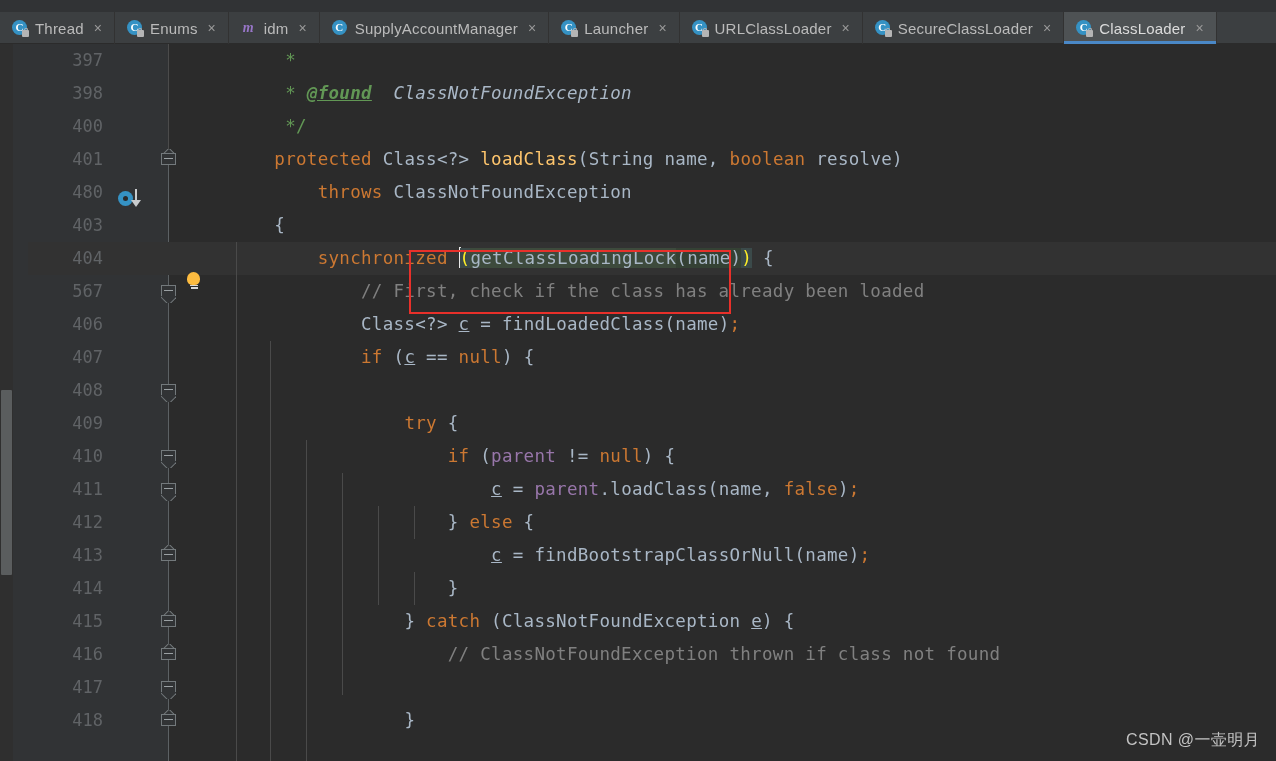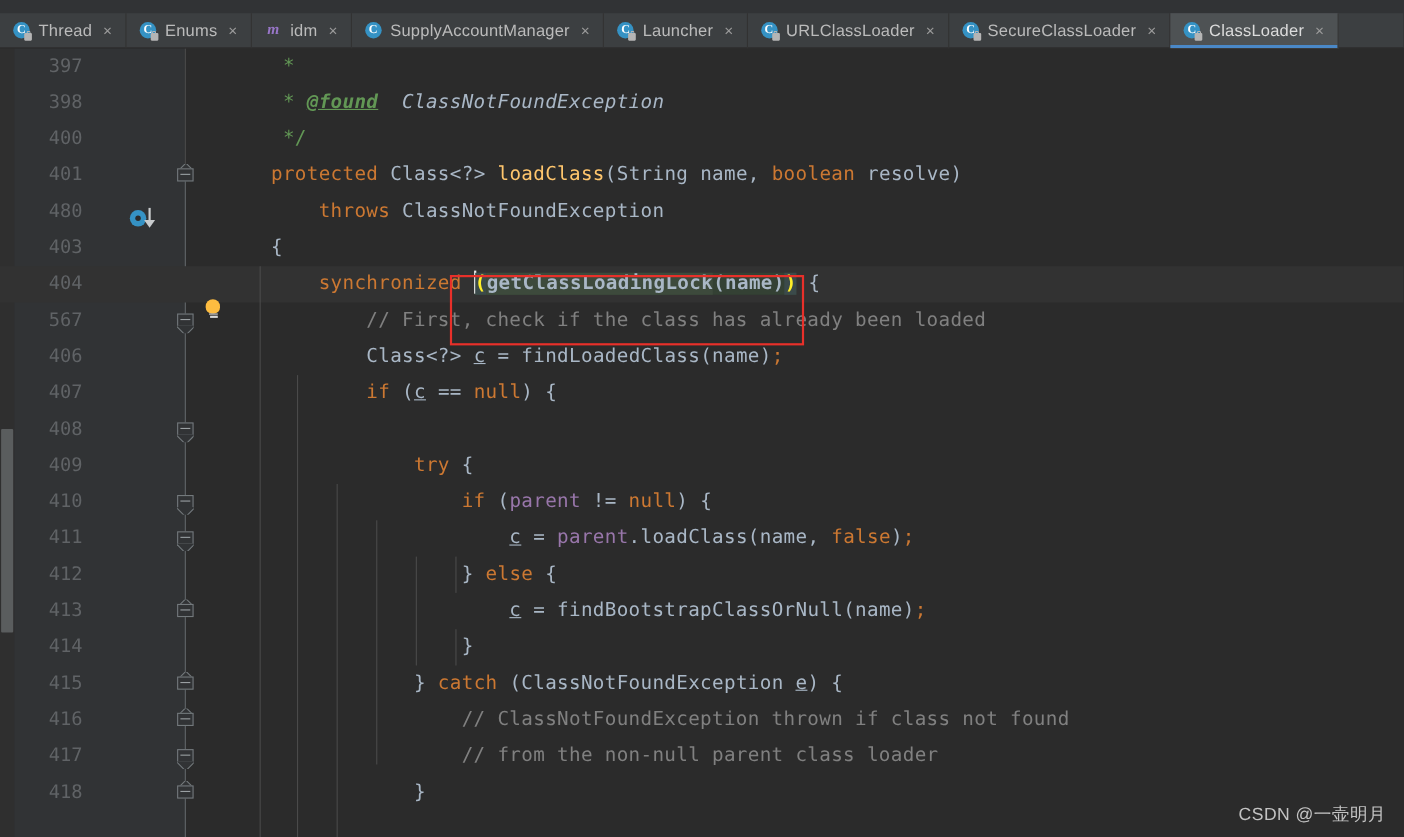--- a/index.html
+++ b/index.html
@@ -84,20 +84,21 @@
     position:absolute;left:13px;top:0;width:155px;height:717px;
     background:#313335;
   }
   .gutter-edge{position:absolute;left:168px;top:0;width:1px;height:717px;background:#4b4b4b;}
 
   .lines{position:absolute;left:0;top:0;width:1276px;}
 
   .row{
     position:relative;height:33px;line-height:33px;
     white-space:pre;
+    margin-left:28px;
   }
   .row.caret{background:#323232;}
   .row .num{
     position:absolute;left:13px;width:62px;text-align:right;
     color:#606366;font-size:17px;
     font-family:"DejaVu Sans Mono","Liberation Mono",monospace;
   }
   .row .code{
     position:absolute;left:203px;font-size:17.5px;color:#a9b7c6;
     font-family:"DejaVu Sans Mono","Liberation Mono",monospace;
@@ -177,21 +178,21 @@
   .lvar{color:#a9b7c6;text-decoration:underline;}
   .plain{color:#a9b7c6;}
   .semi{color:#cc7832;}
 
   
   .redbox{
     position:absolute;left:409px;top:250px;width:322px;height:64px;
     border:2px solid #e8302a;box-sizing:border-box;
     pointer-events:none;z-index:5;
   }
-  .selbg{background:#344134;font-weight:bold;}
+  .selbg{background:#344134;}
   .identbg{background:#3d4a3c;}
   .brace{color:#ffef28;background:#3b4a4a;}
   .caretbar{
     display:inline-block;width:2px;height:21px;background:#e8e8e8;
     vertical-align:-4px;margin:0 -1px 0 0;
   }
 
   .watermark{
     position:absolute;right:16px;bottom:10px;
     font-family:"Liberation Sans","DejaVu Sans",sans-serif;
@@ -349,21 +350,21 @@
         <div class="row"><span class="num">407</span><span class="code">            <span class="kw">if</span>&nbsp;<span class="plain">(</span><span class="lvar">c</span>&nbsp;<span class="plain">=</span><span class="plain">=</span>&nbsp;<span class="kw">null</span><span class="plain">)</span>&nbsp;<span class="plain">{</span></span></div>
         <div class="row"><span class="num">408</span></div>
         <div class="row"><span class="num">409</span><span class="code">                <span class="kw">try</span>&nbsp;<span class="plain">{</span></span></div>
         <div class="row"><span class="num">410</span><span class="code">                    <span class="kw">if</span>&nbsp;<span class="plain">(</span><span class="field">parent</span>&nbsp;<span class="plain">!</span><span class="plain">=</span>&nbsp;<span class="kw">null</span><span class="plain">)</span>&nbsp;<span class="plain">{</span></span></div>
         <div class="row"><span class="num">411</span><span class="code">                        <span class="lvar">c</span>&nbsp;<span class="plain">=</span>&nbsp;<span class="field">parent</span><span class="plain">.</span><span class="plain">loadClass</span><span class="plain">(</span><span class="plain">name</span><span class="plain">,</span>&nbsp;<span class="kw">false</span><span class="plain">)</span><span class="semi">;</span></span></div>
         <div class="row"><span class="num">412</span><span class="code">                    <span class="plain">}</span>&nbsp;<span class="kw">else</span>&nbsp;<span class="plain">{</span></span></div>
         <div class="row"><span class="num">413</span><span class="code">                        <span class="lvar">c</span>&nbsp;<span class="plain">=</span>&nbsp;<span class="plain">findBootstrapClassOrNull</span><span class="plain">(</span><span class="plain">name</span><span class="plain">)</span><span class="semi">;</span></span></div>
         <div class="row"><span class="num">414</span><span class="code">                    <span class="plain">}</span></span></div>
         <div class="row"><span class="num">415</span><span class="code">                <span class="plain">}</span>&nbsp;<span class="kw">catch</span>&nbsp;<span class="plain">(</span><span class="plain">ClassNotFoundException</span>&nbsp;<span class="lvar">e</span><span class="plain">)</span>&nbsp;<span class="plain">{</span></span></div>
         <div class="row"><span class="num">416</span><span class="code">                    <span class="cmt">// ClassNotFoundException thrown if class not found</span></span></div>
-        <div class="row"><span class="num">417</span><span class="code">                    <span class="cmt">// from the non-null parent class loader</span></span></div>
+        <div class="row"><span class="num">417</span></div>
         <div class="row"><span class="num">418</span><span class="code">                <span class="plain">}</span></span></div>
       </div>
 
     <div class="iguide" style="left:236px;top:198px;height:519px;"></div>
     <div class="iguide" style="left:270px;top:297px;height:420px;"></div>
     <div class="iguide" style="left:306px;top:396px;height:321px;"></div>
     <div class="iguide" style="left:342px;top:429px;height:222px;"></div>
     <div class="iguide" style="left:378px;top:462px;height:99px;"></div>
     <div class="iguide" style="left:414px;top:462px;height:33px;"></div>
     <div class="iguide" style="left:414px;top:528px;height:33px;"></div>

